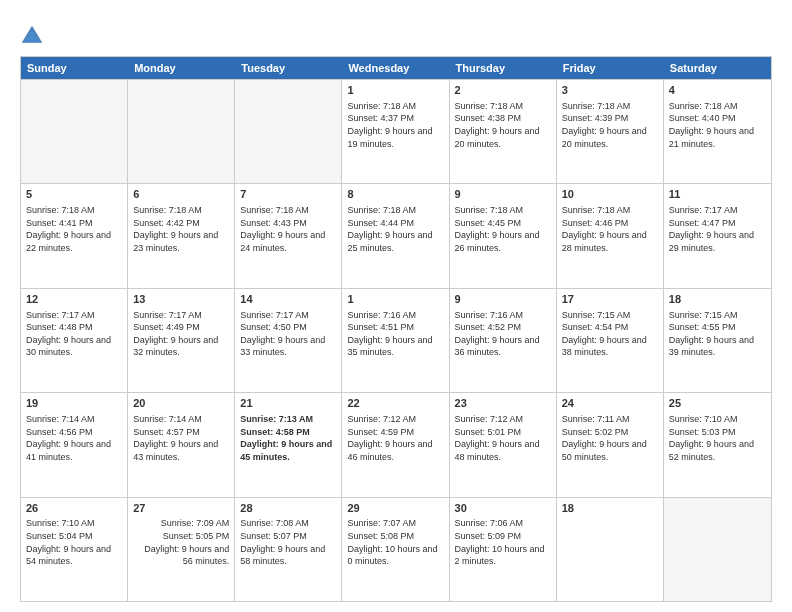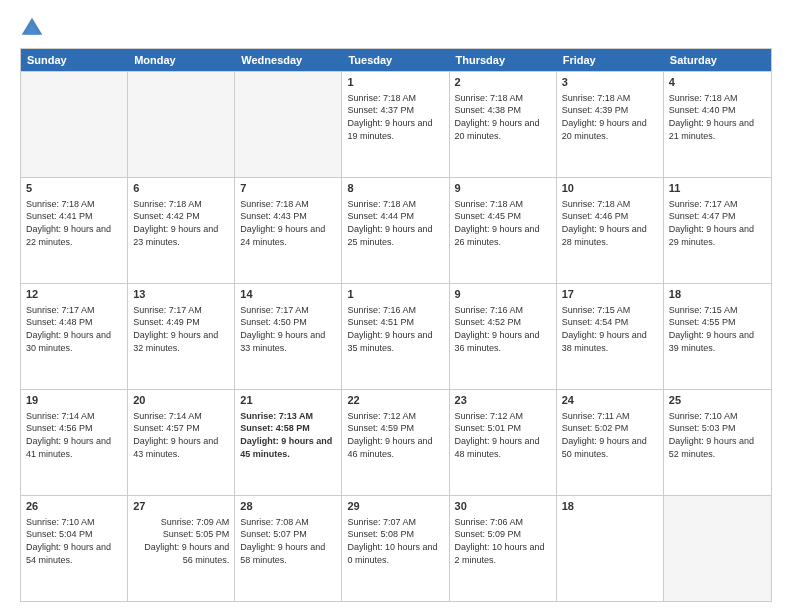--- a/index.html
+++ b/index.html
@@ -6,21 +6,21 @@
     body {
       font-family: Arial, sans-serif;
       background: #fff;
       width: 792px;
       height: 612px;
       overflow: hidden;
     }
     .page {
       width: 792px;
       height: 612px;
-      padding: 16px 20px 10px 20px;
+      padding: 24px 20px 10px 20px;
       display: flex;
       flex-direction: column;
     }
     .header {
       display: flex;
       justify-content: space-between;
       align-items: flex-start;
       margin-bottom: 8px;
     }
     .logo {
@@ -127,22 +127,22 @@
     <div class="title-block">
       <div class="month-title"></div>
       <div class="subtitle"></div>
     </div>
   </div>
 
   <div class="calendar">
     <div class="cal-header">
     <div class="cal-header-cell">Sunday</div>
         <div class="cal-header-cell">Monday</div>
+        <div class="cal-header-cell">Tuesday</div>
         <div class="cal-header-cell">Wednesday</div>
-        <div class="cal-header-cell">Tuesday</div>
         <div class="cal-header-cell">Thursday</div>
         <div class="cal-header-cell">Friday</div>
         <div class="cal-header-cell">Saturday</div>
       </div>
     <div class="cal-body">
     <div class="cal-row">
           <div class="cal-cell empty"></div>
           <div class="cal-cell empty"></div>
           <div class="cal-cell empty"></div>
           <div class="cal-cell">

